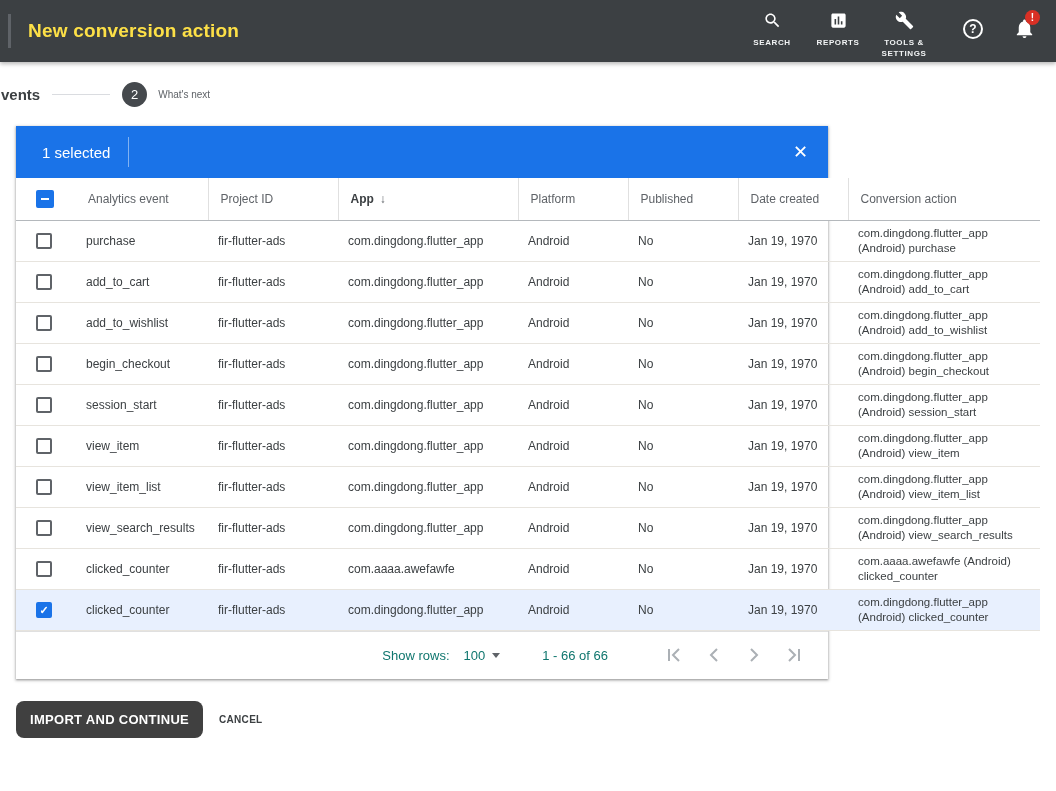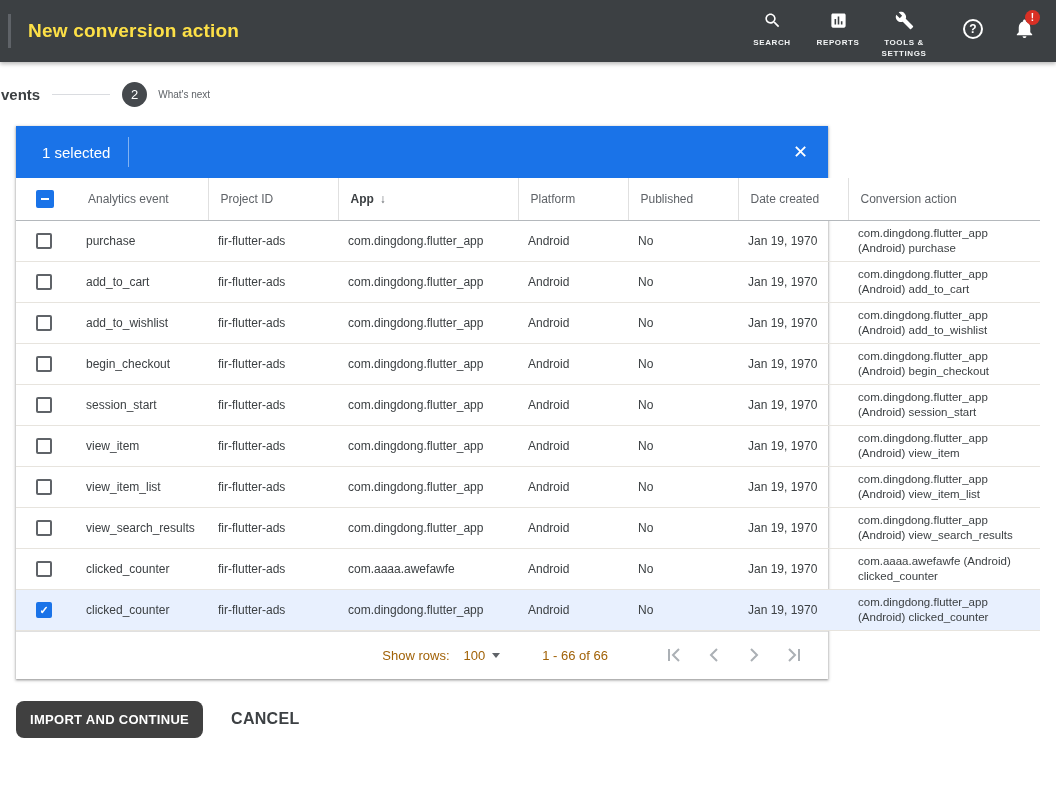--- a/index.html
+++ b/index.html
@@ -45,32 +45,32 @@
   tbody tr.selected td { background: #e8f0fe; }
   .cb-cell { padding-left: 20px !important; }
 
   .checkbox { display: inline-block; width: 16px; height: 16px; border: 2px solid #5f6368; border-radius: 2px; background: #fff; cursor: pointer; vertical-align: middle; position: relative; }
   .checkbox.checked { background: #1a73e8; border-color: #1a73e8; }
   .checkbox.checked::after { content: "✓"; position: absolute; left: 0; top: 0; width: 12px; height: 12px; color: #fff; font-size: 11px; font-weight: 700; line-height: 12px; text-align: center; }
   .checkbox.indeterminate { background: #1a73e8; border-color: #1a73e8; width: 18px; height: 18px; }
   .checkbox.indeterminate::after { content: ""; position: absolute; left: 3px; right: 3px; top: 50%; margin-top: -1px; height: 2px; background: #fff; }
 
   
-  .table-footer { height: 48px; display: flex; align-items: center; justify-content: flex-end; border-top: 1px solid #e0e0e0; font-size: 13px; color: #a16207; padding-right: 14px; }
+  .table-footer { height: 48px; display: flex; align-items: center; justify-content: flex-end; border-top: 1px solid #e0e0e0; font-size: 13px; color: #0f766e; padding-right: 14px; }
   .show-rows-label { margin-right: 14px; }
   .rows-select { display: flex; align-items: center; cursor: pointer; }
   .dd-arrow { width: 0; height: 0; border-left: 4px solid transparent; border-right: 4px solid transparent; border-top: 5px solid #5f6368; margin-left: 7px; }
   .range { margin: 0 46px 0 42px; }
   .pager-icon { width: 24px; height: 24px; margin: 0 8px; cursor: pointer; }
   .pager-icon svg { width: 24px; height: 24px; stroke: #abb0b5; stroke-width: 2; fill: none; }
 
   
   .actions { margin: 22px 0 0 16px; display: flex; align-items: center; }
   .primary-btn { background: #404040; color: #fff; border: none; border-radius: 8px; font-family: inherit; font-size: 13px; font-weight: 700; letter-spacing: .3px; padding: 11px 14px; cursor: pointer; }
-  .secondary-btn { background: none; border: none; font-family: inherit; font-size: 16px; font-weight: 700; letter-spacing: .3px; color: #3c4043; margin-left: 28px; cursor: pointer; }
+  .secondary-btn { background: none; border: none; font-family: inherit; font-size: 10px; font-weight: 700; letter-spacing: .3px; color: #3c4043; margin-left: 16px; cursor: pointer; }
 </style>
 </head>
 <body>
 
 <div class="app-bar">
   <div class="left-notch"></div>
   <div class="app-title">New conversion action</div>
   <div class="app-bar-right">
     <div class="nav-item">
       <span>

